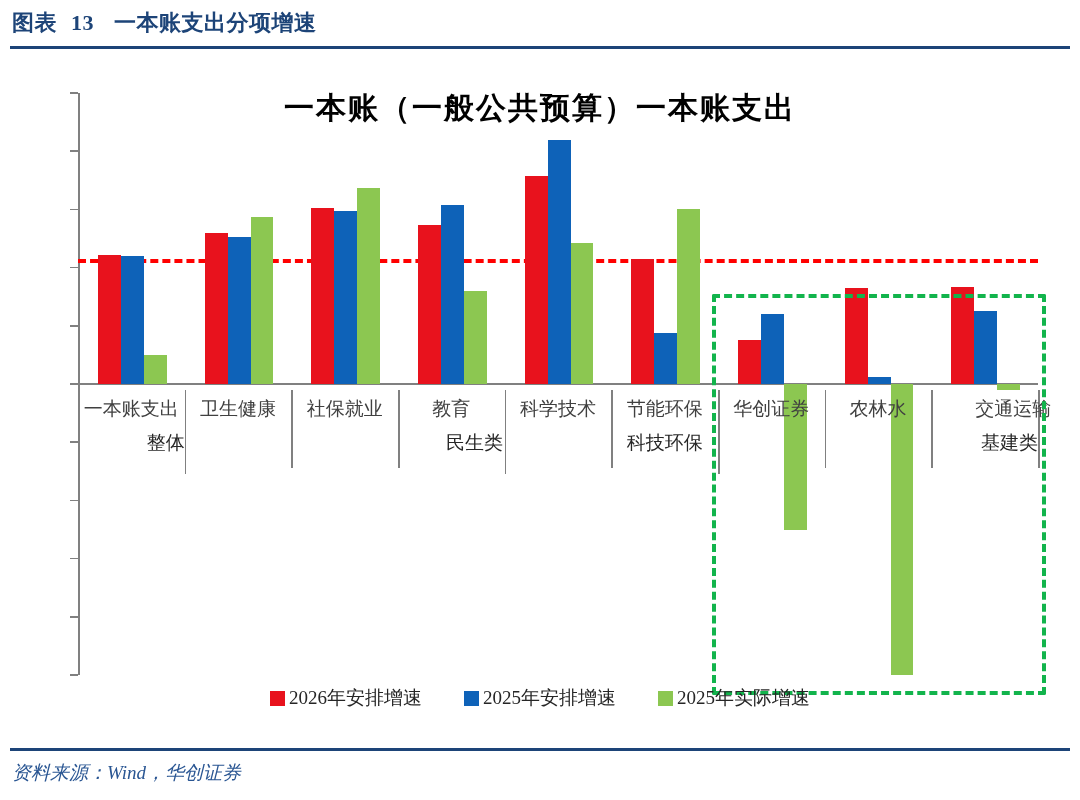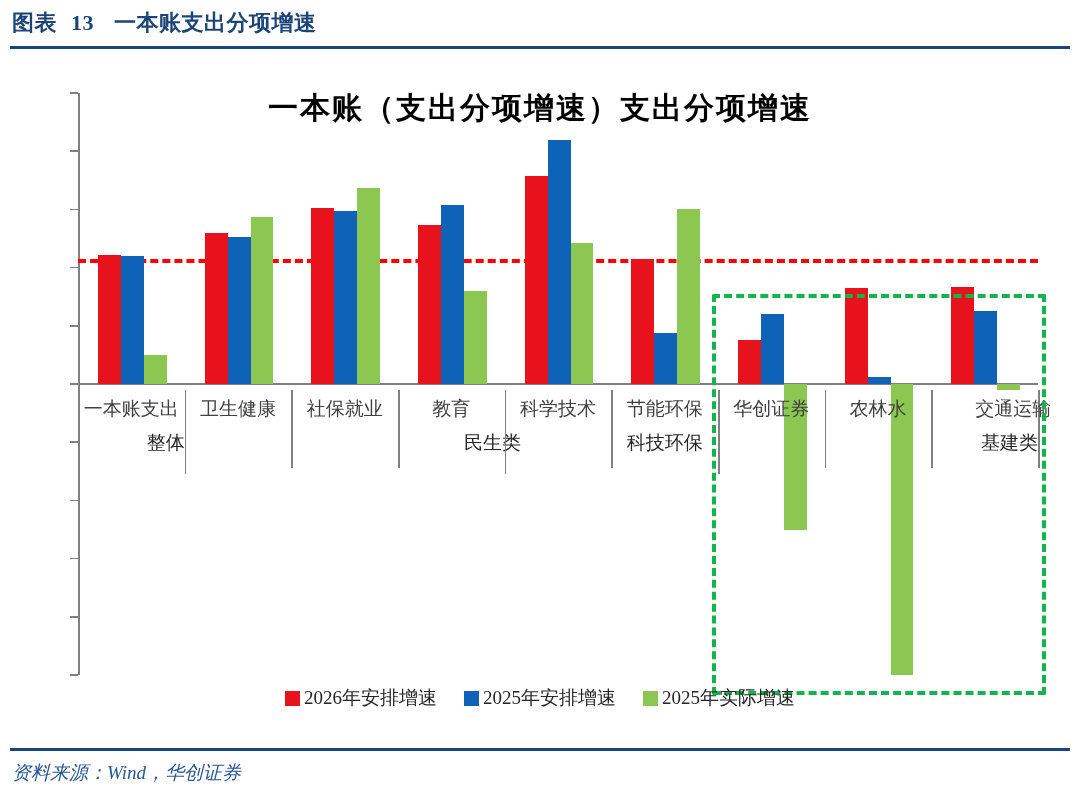--- a/index.html
+++ b/index.html
@@ -90,21 +90,21 @@
   
   #highlight-box{
     position:absolute;
     border:4px dashed #12b44c;
     border-radius:2px;
   }
 
   
   #legend{
     position:absolute; left:0; top:625px; width:1060px;
-    display:flex; justify-content:center; align-items:center; gap:27px;
+    display:flex; justify-content:center; align-items:center; gap:42px;
   }
   .legend-item{ display:flex; align-items:center; gap:4px; }
   .legend-swatch{ width:15px; height:15px; display:inline-block; }
   .legend-text{
     font-size:19px; color:#262626;
     font-family:"Liberation Serif","DejaVu Serif",serif;
   }
 </style>
 </head>
 <body>
@@ -113,21 +113,21 @@
   <div id="exhibit-title">
     <span>图表</span>
     <span id="exhibit-number">13</span>
     <span>一本账支出分项增速</span>
   </div>
   <div id="header-rule"></div>
 </div>
 
 <div id="chart-area">
 
-  <div id="chart-title">一本账（支出分项增速）支出分项增速</div>
+  <div id="chart-title">一本账（一般公共预算）一本账支出</div>
 
   <div id="plot">
     <div id="axis-line"></div>
     <div id="zero-line" style="top: 290.25px;"></div>
     <div id="ref-line" style="top: 165.87px; border-top-color: rgb(255, 0, 0);"></div>
     <div id="ticks-layer">
         <div class="tick" style="top: -0.75px;"></div>
         <div class="tick" style="top: 57.45px;"></div>
         <div class="tick" style="top: 115.65px;"></div>
         <div class="tick" style="top: 173.85px;"></div>
@@ -182,21 +182,21 @@
         <div class="cat-label" style="left: 0px; width: 106.667px; top: 303px;">一本账支出</div>
         <div class="cat-label" style="left: 106.667px; width: 106.667px; top: 303px;">卫生健康</div>
         <div class="cat-label" style="left: 213.333px; width: 106.667px; top: 303px;">社保就业</div>
         <div class="cat-label" style="left: 320px; width: 106.667px; top: 303px;">教育</div>
         <div class="cat-label" style="left: 426.667px; width: 106.667px; top: 303px;">科学技术</div>
         <div class="cat-label" style="left: 533.333px; width: 106.667px; top: 303px;">节能环保</div>
         <div class="cat-label" style="left: 640px; width: 106.667px; top: 303px;">华创证券</div>
         <div class="cat-label" style="left: 746.667px; width: 106.667px; top: 303px;">农林水</div>
         <div class="cat-label" style="left: 853.333px; width: 101px; top: 303px; padding-left: 44px;">交通运输</div>
         <div class="group-label" style="left: 0px; width: 106.667px; top: 337px;">整体</div>
-        <div class="group-label" style="left: 123px; width: 320px; top: 337px; padding-left: 14px;">民生类</div>
+        <div class="group-label" style="left: 105px; width: 320px; top: 337px; padding-left: 14px;">民生类</div>
         <div class="group-label" style="left: 426.667px; width: 198px; top: 337px;">科技环保</div>
         <div class="group-label" style="left: 640px; width: 320px; top: 337px;">基建类</div>
         <div class="cat-sep" style="left: 106.667px; top: 297px; height: 84px;"></div>
         <div class="cat-sep" style="left: 426.667px; top: 297px; height: 84px;"></div>
         <div class="cat-sep" style="left: 640px; top: 297px; height: 84px;"></div>
       </div>
     <div id="highlight-box" style="left: 634px; width: 334px; top: 200.79px; height: 401.58px; border-color: rgb(18, 180, 76);"></div>
   </div>
 
   <div id="legend">

